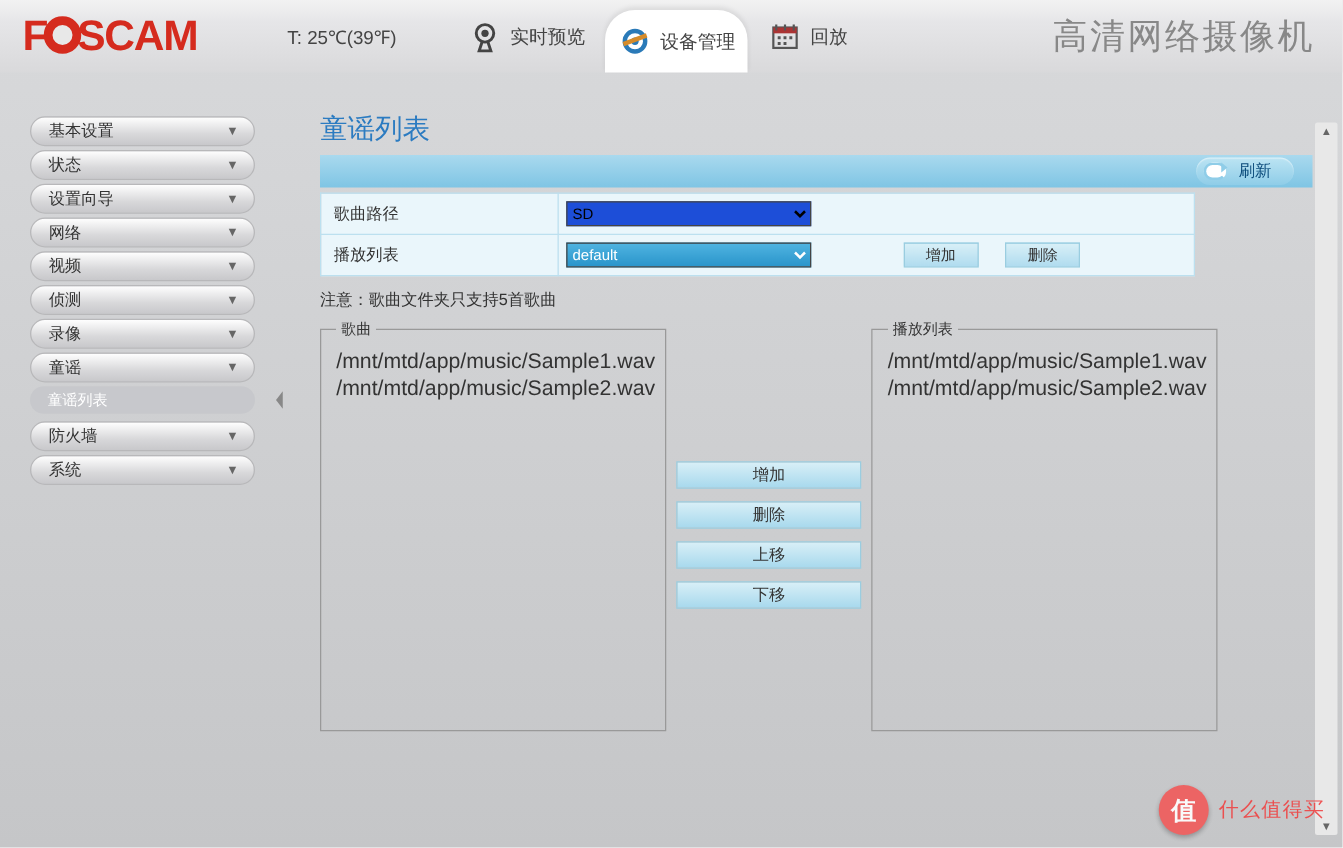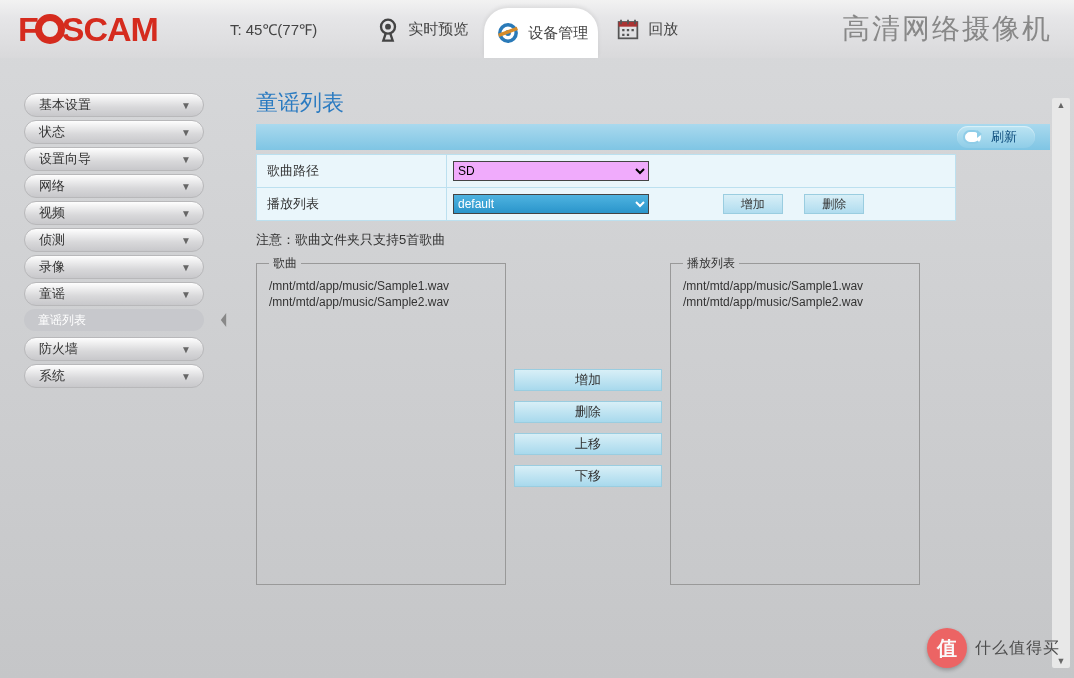--- a/index.html
+++ b/index.html
@@ -24,42 +24,42 @@
 .scroll-thumb-top { position: absolute; top: 2px; left: 4px; right: 4px; height: 10px; color: #666; text-align: center; font-size: 9px; line-height: 10px; }
 .scroll-thumb-bot { position: absolute; bottom: 2px; left: 4px; right: 4px; height: 10px; color: #666; text-align: center; font-size: 9px; line-height: 10px; }
 .page-title { color: #2b7bc1; font-size: 22px; margin-bottom: 6px; }
 .refresh-bar { height: 26px; background: linear-gradient(to bottom, #a9d9ee, #7fc5e4); display: flex; justify-content: flex-end; align-items: center; padding-right: 15px; }
 .refresh-pill { background: linear-gradient(to bottom, #bce4f3, #8fcde8); border-radius: 12px; height: 22px; display: flex; align-items: center; padding: 0 18px 0 6px; gap: 10px; color: #0a4a7a; font-size: 13px; box-shadow: inset 0 1px 1px rgba(255,255,255,.5); }
 .refresh-pill .arr { width: 18px; height: 14px; border: 2px solid #8fcde8; border-radius: 8px; border-right-color: transparent; position: relative; background: #fff; }
 .refresh-pill .arr::after { content: ""; position: absolute; right: -3px; top: -2px; border-top: 4px solid transparent; border-bottom: 4px solid transparent; border-left: 5px solid #8fcde8; }
 .form-table { width: 700px; border-collapse: collapse; margin-top: 4px; }
 .form-table td { border: 1px solid #bce0ef; background: #eaf6fb; padding: 6px; font-size: 13px; }
 .form-table .lbl { width: 190px; padding-left: 10px; }
-select { width: 196px; height: 20px; border: 1px solid #444; font-size: 12px; background: #f0abfc; }
+select { width: 196px; height: 20px; border: 1px solid #444; font-size: 12px; background: #1d4ed8; }
 select.sel-blue { background: linear-gradient(to bottom, #4fb3e0, #2a95cb); color: #fff; }
 .tbl-btn { display: inline-block; width: 60px; height: 20px; background: linear-gradient(to bottom, #d8eff7, #b0dcef); border: 1px solid #9acde0; text-align: center; line-height: 18px; font-size: 12px; cursor: pointer; margin-left: 18px; }
 .note { font-size: 13px; margin: 10px 0 6px 0; }
 .lists-row { display: flex; gap: 8px; align-items: flex-start; }
 fieldset { border: 1px solid #999; padding: 6px 8px 8px 12px; height: 330px; }
 fieldset.songs { width: 250px; }
 fieldset.playlist { width: 250px; }
 legend { font-size: 12px; padding: 0 4px; }
-.file-item { font-size: 12px; padding: 1px 0; cursor: pointer; white-space: nowrap; }
+.file-item { font-size: 17px; padding: 1px 0; cursor: pointer; white-space: nowrap; }
 .mid-btns { width: 148px; display: flex; flex-direction: column; gap: 10px; margin-top: 114px; }
 .mid-btn { height: 22px; background: linear-gradient(to bottom, #d8eff7, #a8d9ed); border: 1px solid #9acde0; text-align: center; line-height: 20px; font-size: 13px; cursor: pointer; }
 .wm { position: absolute; right: 14px; bottom: 10px; display: flex; align-items: center; gap: 8px; opacity: .9; }
 .wm-circle { width: 40px; height: 40px; border-radius: 50%; background: #f15a5a; color: #fff; font-size: 20px; display: flex; align-items: center; justify-content: center; font-weight: bold; box-shadow: 0 2px 4px rgba(0,0,0,.3); }
-.wm-text { color: #404040; font-size: 16px; font-family: SimHei; letter-spacing: 1px; }
+.wm-text { color: #ef4444; font-size: 16px; font-family: SimHei; letter-spacing: 1px; }
 </style>
 </head>
 <body>
 
 <div class="header">
   <div class="logo">F<span class="o"></span>SCAM</div>
-  <div class="temp">T: 45℃(77℉)</div>
+  <div class="temp">T: 25℃(39℉)</div>
   <div class="tabs">
     <div class="tab">
       <svg viewBox="0 0 24 24">
           <circle cx="12" cy="10" r="6" fill="none" stroke="#444" stroke-width="2"></circle>
           <circle cx="12" cy="10" r="2.5" fill="#444"></circle>
           <path d="M10 16 L8 22 L16 22 L14 16" fill="none" stroke="#444" stroke-width="2"></path>
         </svg>
       <span>实时预览</span>
     </div>
     <div class="tab active">

